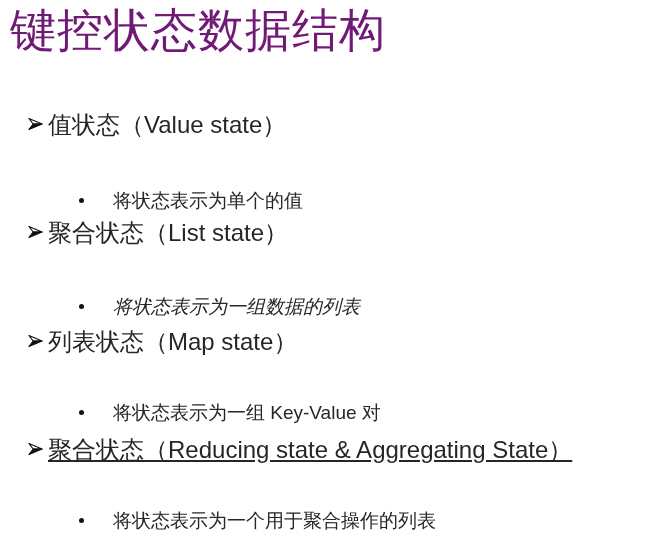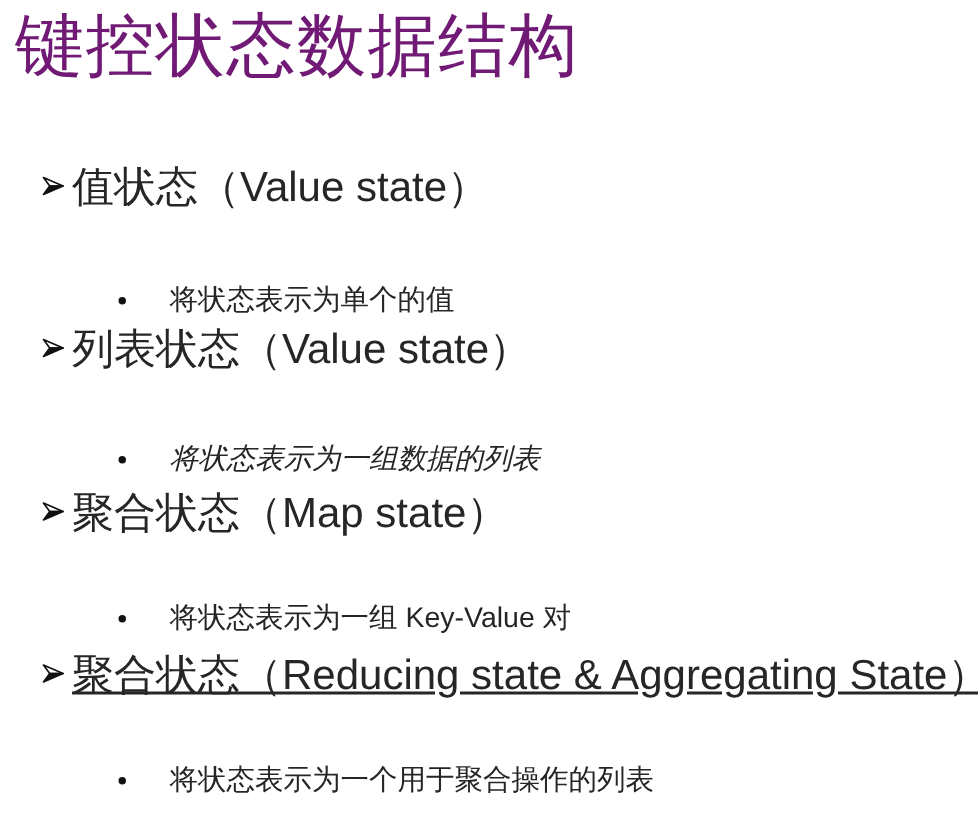--- a/index.html
+++ b/index.html
@@ -26,21 +26,21 @@
     font-weight: 400;
     color: #701a75;
     letter-spacing: 1px;
     white-space: nowrap;
   }
   .item {
     position: absolute;
     left: 28px;
     display: flex;
     align-items: flex-start;
-    font-size: 28px;
+    font-size: 24px;
     line-height: 30px;
     color: #262626;
     white-space: nowrap;
   }
   .item .arrow {
     flex: 0 0 auto;
     width: 15px;
     height: 14px;
     margin-top: 7px;
     margin-right: 5px;
@@ -92,34 +92,34 @@
   <div class="sub sub-1">
     <span class="dot"></span>
     <span>将状态表示为单个的值</span>
   </div>
 
   <div class="item item-2">
     <svg class="arrow" viewBox="0 0 16 15" aria-hidden="true">
       <polygon points="1,1.5 15,7.5 5.5,7.5" fill="#ffffff" stroke="#111111" stroke-width="1.2" stroke-linejoin="round"></polygon>
       <polygon points="1,13.5 15,7.5 5.5,7.5" fill="#111111" stroke="#111111" stroke-width="1.2" stroke-linejoin="round"></polygon>
     </svg>
-    <span>列表状态（Value state）</span>
+    <span>聚合状态（List state）</span>
   </div>
 
   <div class="sub sub-2">
     <span class="dot"></span>
     <span>将状态表示为一组数据的列表</span>
   </div>
 
   <div class="item item-3">
     <svg class="arrow" viewBox="0 0 16 15" aria-hidden="true">
       <polygon points="1,1.5 15,7.5 5.5,7.5" fill="#ffffff" stroke="#111111" stroke-width="1.2" stroke-linejoin="round"></polygon>
       <polygon points="1,13.5 15,7.5 5.5,7.5" fill="#111111" stroke="#111111" stroke-width="1.2" stroke-linejoin="round"></polygon>
     </svg>
-    <span>聚合状态（Map state）</span>
+    <span>列表状态（Map state）</span>
   </div>
 
   <div class="sub sub-3">
     <span class="dot"></span>
     <span>将状态表示为一组 Key-Value 对</span>
   </div>
 
   <div class="item item-4">
     <svg class="arrow" viewBox="0 0 16 15" aria-hidden="true">
       <polygon points="1,1.5 15,7.5 5.5,7.5" fill="#ffffff" stroke="#111111" stroke-width="1.2" stroke-linejoin="round"></polygon>

